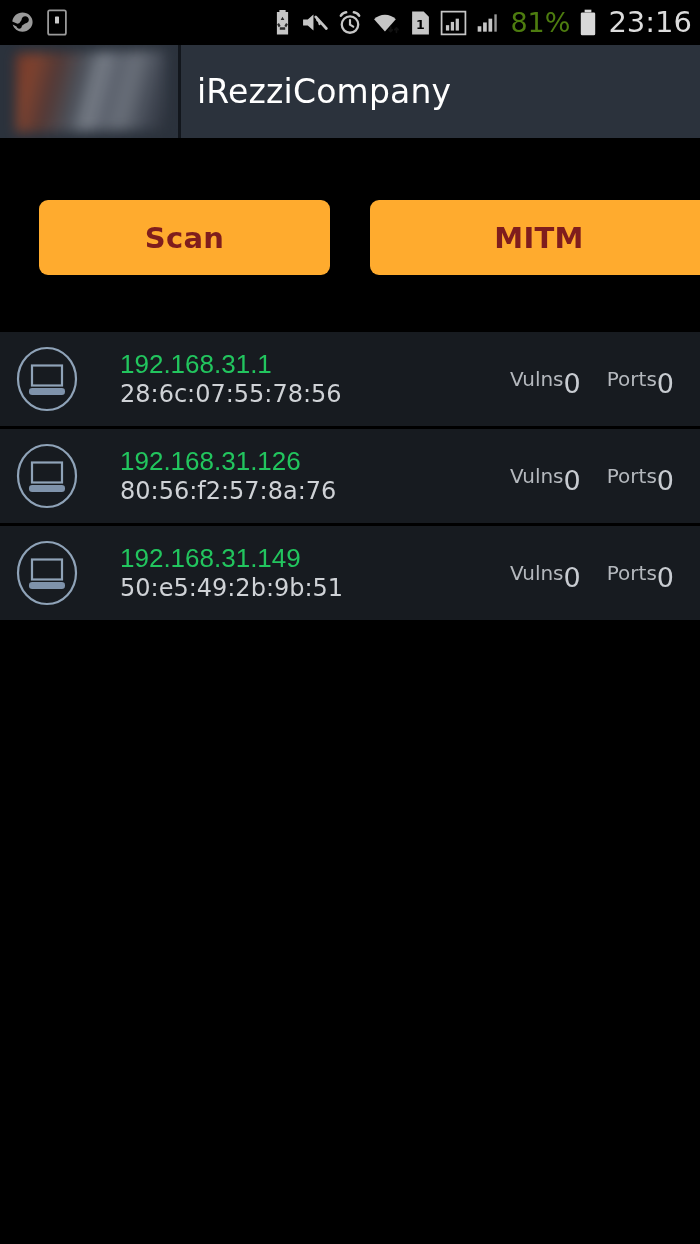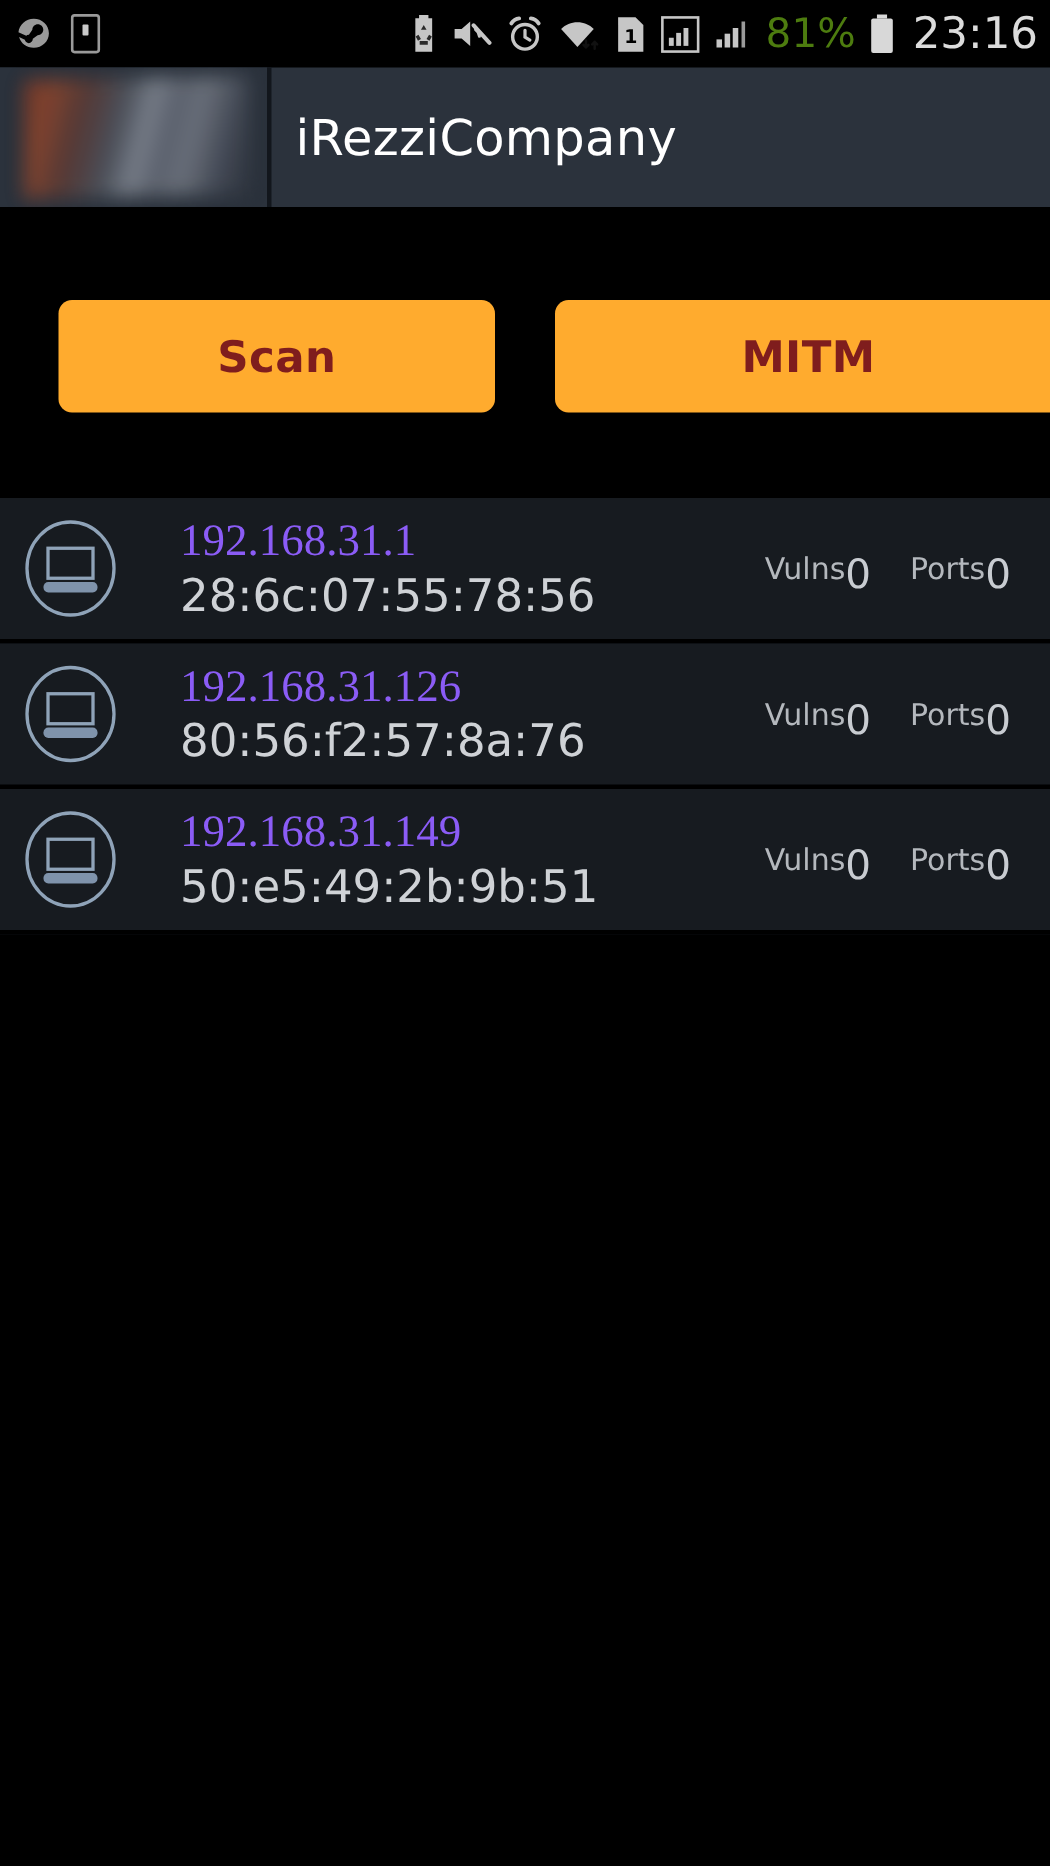--- a/index.html
+++ b/index.html
@@ -182,27 +182,27 @@
   }
   .device-info {
     flex: 1 1 auto;
     margin-left: 40px;
     display: flex;
     flex-direction: column;
     justify-content: center;
     line-height: 1.24;
   }
   .device-ip {
-    color: #8b5cf6;
-    font-size: 30px;
-    font-family: Liberation Serif, serif;
+    color: #22c55e;
+    font-size: 26px;
+    font-family: Liberation Sans, sans-serif;
   }
   .device-mac {
     color: #cfd2d6;
-    font-size: 30px;
+    font-size: 24px;
     font-family: "DejaVu Sans", "Liberation Sans", sans-serif;
   }
   .device-stats {
     flex: 0 0 auto;
     display: flex;
     gap: 26px;
     margin-right: 26px;
   }
   .stat {
     display: flex;

